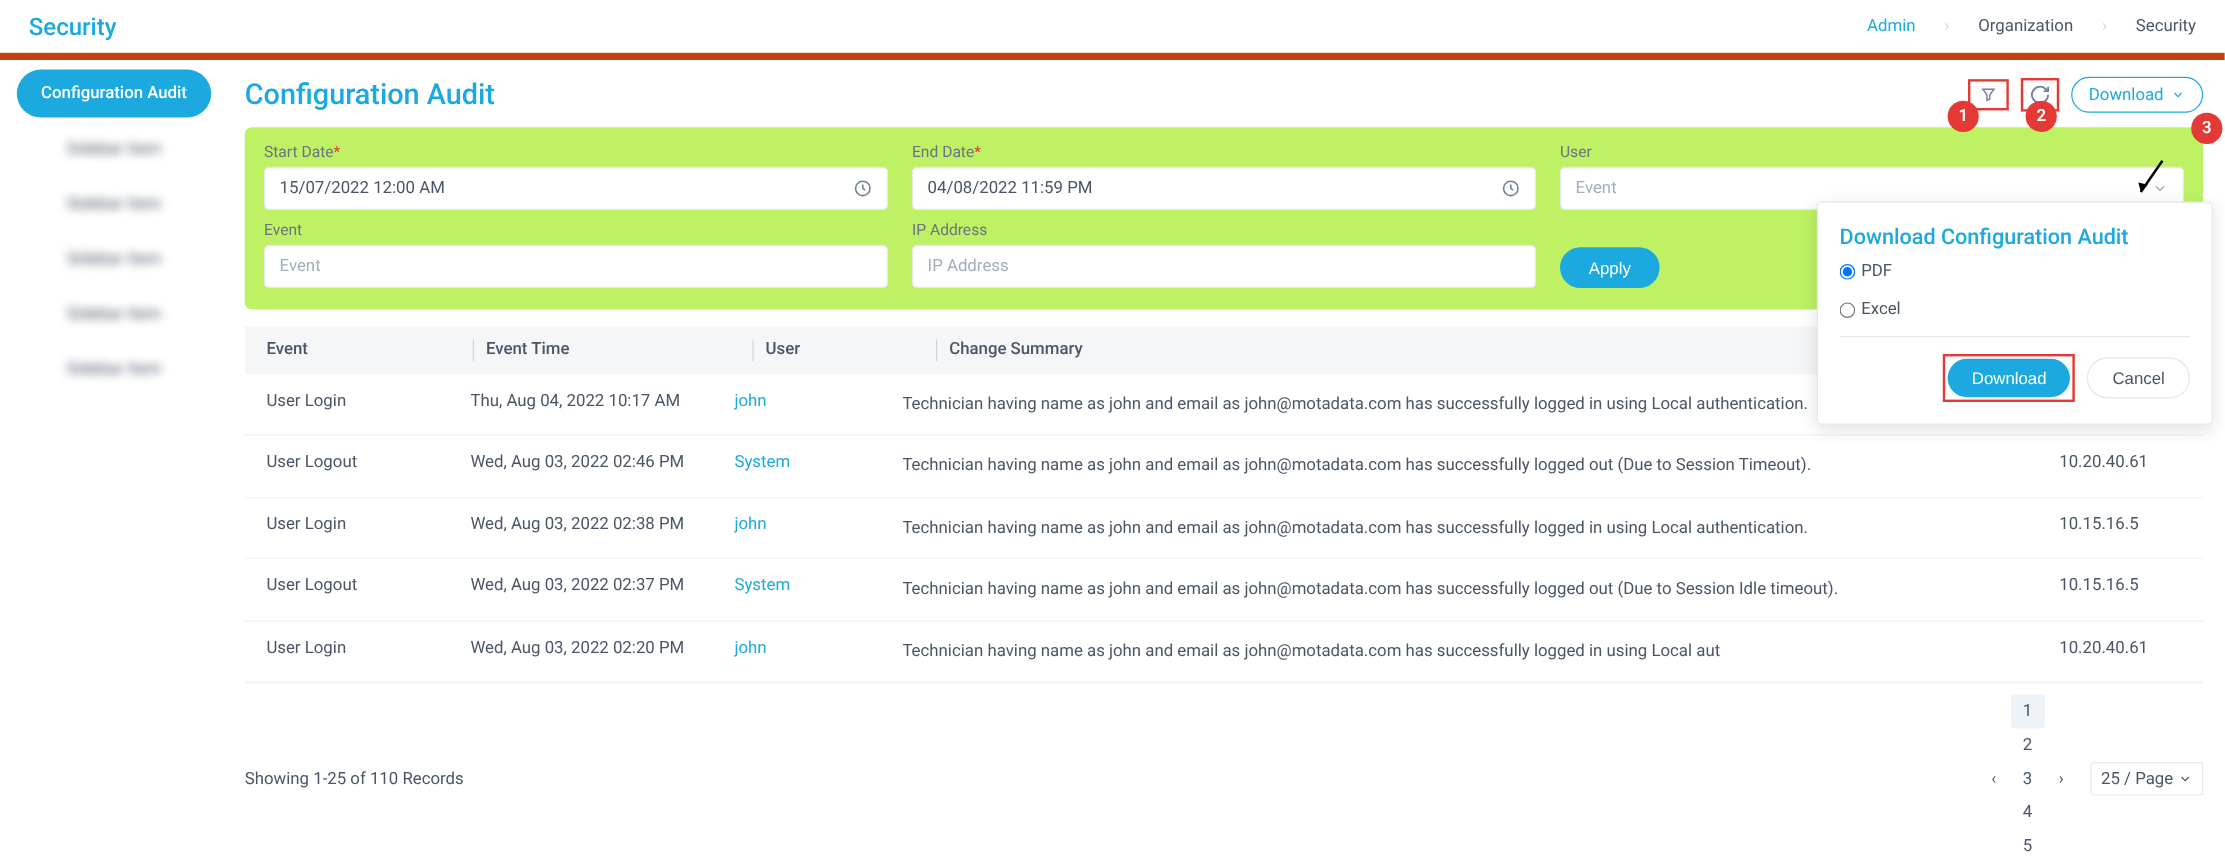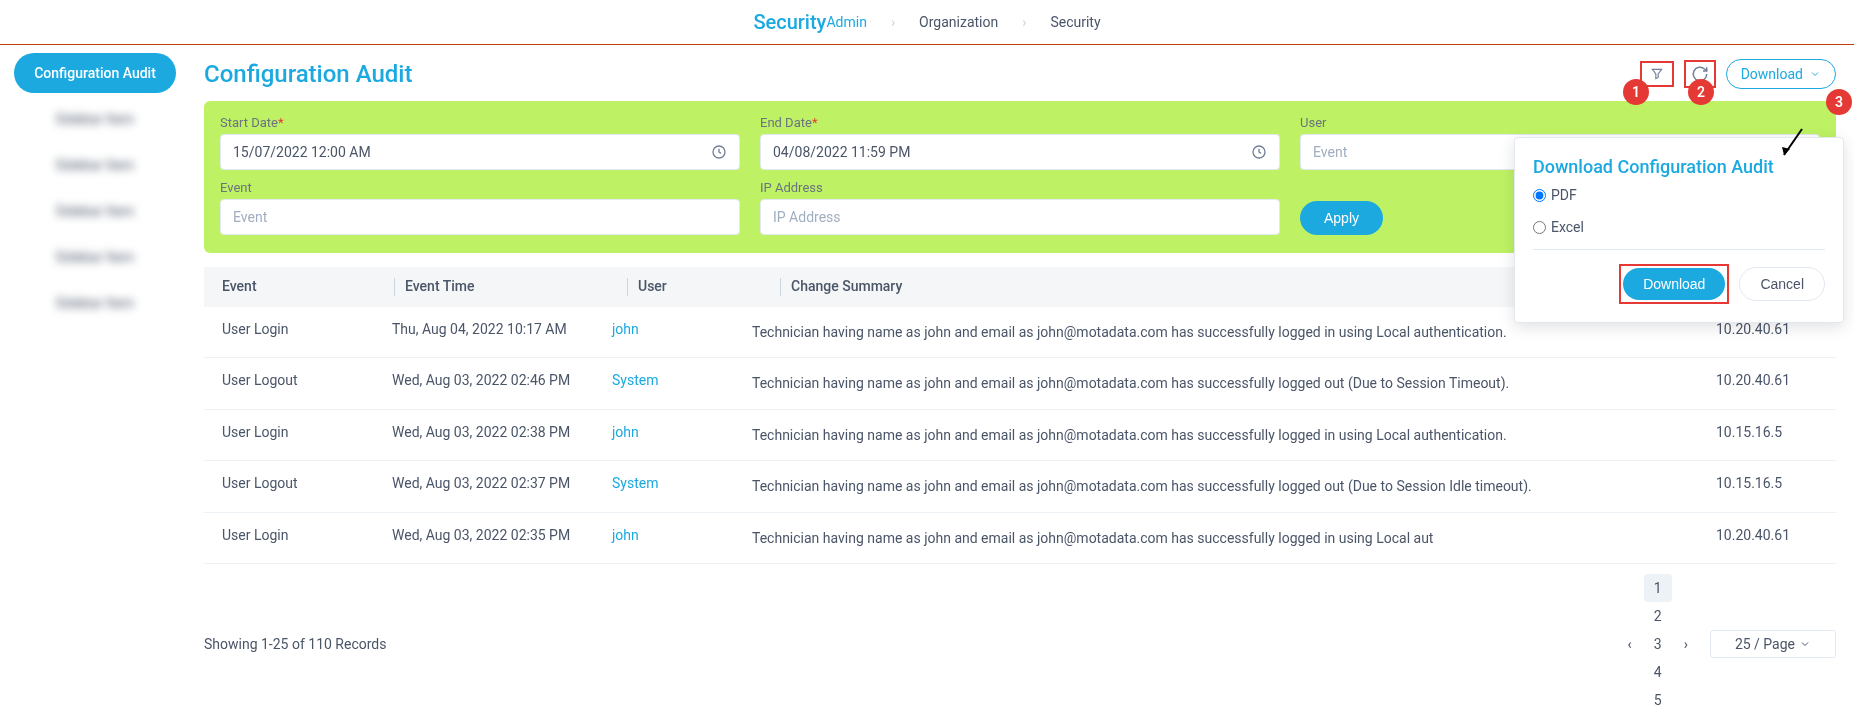--- a/index.html
+++ b/index.html
@@ -1,18 +1,18 @@
 <!DOCTYPE html>
 <html><head>
 <meta charset="utf-8">
 <style>
   * { box-sizing: border-box; margin: 0; padding: 0; }
   body { font-family: -apple-system, BlinkMacSystemFont, "Segoe UI", Roboto, Arial, sans-serif; font-size: 14px; color: #4a5568; background: #fff; }
   
-  .top-bar { display: flex; justify-content: center; align-items: center; padding: 10px 12px; border-bottom: 1px solid #c2410c; }
+  .top-bar { display: flex; justify-content: space-between; align-items: center; padding: 10px 24px; border-bottom: 6px solid #c2410c; }
   .top-title { color: #1ba9e0; font-size: 20px; font-weight: 500; }
   .breadcrumb { display: flex; align-items: center; gap: 24px; font-size: 14px; }
   .breadcrumb .link { color: #1ba9e0; }
   .breadcrumb .sep { color: #cbd5e0; }
   .breadcrumb .current { color: #4a5568; }
   
   .layout { display: flex; }
   .sidebar { width: 190px; padding: 8px 14px; }
   .sidebar-item { padding: 12px 18px; border-radius: 20px; font-size: 14px; color: #4a5568; margin-bottom: 6px; cursor: pointer; filter: blur(4px); text-align: center;}
   .sidebar-item.active { background: #1ba9e0; color: #fff; filter: none; font-weight: 500;}
@@ -31,21 +31,21 @@
   .co3 { top: 44px; right: 2px; }
   .arrow { position: absolute; top: 80px; right: 40px; z-index: 28; }
   
   .filter-panel { background: #bef264; border-radius: 6px; padding: 14px 16px 18px; display: grid; grid-template-columns: 1fr 1fr 1fr; column-gap: 20px; row-gap: 10px; }
   .field-label { font-size: 13px; color: #6b7280; margin-bottom: 4px; }
   .req { color: #e53935; }
   .input { background: #fff; border: 1px solid #e2e8f0; border-radius: 4px; padding: 9px 12px; display: flex; justify-content: space-between; align-items: center; font-size: 14px; color: #4a5568; width: 100%; }
   .input.placeholder { color: #a0aec0; }
   .apply-btn { background: #1ba9e0; color: #fff; border: none; border-radius: 18px; padding: 9px 24px; cursor: pointer; font-size: 14px; align-self: end; justify-self: start; }
   
-  .popup { position: absolute; top: 92px; right: 10px; width: 330px; background: #fff; border: 1px solid #e2e8f0; border-radius: 4px; box-shadow: 0 4px 16px rgba(0,0,0,.12); padding: 18px; z-index: 25; }
+  .popup { position: absolute; top: 118px; right: 10px; width: 330px; background: #fff; border: 1px solid #e2e8f0; border-radius: 4px; box-shadow: 0 4px 16px rgba(0,0,0,.12); padding: 18px; z-index: 25; }
   .popup-title { color: #1ba9e0; font-size: 18px; font-weight: 500; margin-bottom: 10px; }
   .radios { display: flex; gap: 16px; margin-bottom: 14px; padding-bottom: 14px; border-bottom: 1px solid #e2e8f0; flex-direction: column; }
   .radio-opt { display: flex; align-items: center; gap: 5px; font-size: 14px; }
   .popup-actions { display: flex; justify-content: flex-end; gap: 10px; align-items: center;}
   .dl-primary-wrap { border: 2px solid #e53935; padding: 2px; display: inline-block;}
   .dl-primary { background: #1ba9e0; color: #fff; border: none; border-radius: 18px; padding: 8px 20px; cursor: pointer; font-size: 14px; }
   .dl-cancel { background: #fff; color: #4a5568; border: 1px solid #e2e8f0; border-radius: 18px; padding: 8px 20px; cursor: pointer; font-size: 14px; }
   
   .table { margin-top: 14px; }
   .thead { display: flex; background: #f4f6f8; padding: 11px 14px; font-size: 14px; color: #4a5568; font-weight: 500; }
@@ -58,21 +58,21 @@
   .tdiv { width: 1px; height: 18px; background: #cbd5e0; margin: 0 6px; }
   .trow { display: flex; padding: 14px 14px; border-bottom: 1px solid #edf2f7; font-size: 14px; align-items: flex-start; }
   .trow .c-summary { line-height: 1.6; }
   .user-link { color: #1ba9e0; }
   
   .footer { display: flex; justify-content: space-between; align-items: center; padding: 10px 0 0; font-size: 14px; }
   .pager { display: flex; align-items: center; gap: 6px; }
   .pager .pg { width: 28px; height: 28px; display: flex; align-items: center; justify-content: center; border-radius: 3px; cursor: pointer; color: #4a5568; }
   .pager .pg.active { background: #edf2f7; }
   .pager .nav { color: #4a5568; cursor: pointer; padding: 0 6px; }
-  .page-size { border: 1px solid #e2e8f0; padding: 5px 24px; border-radius: 3px; display: flex; align-items: center; gap: 4px; cursor: pointer; margin-left: 10px;}
+  .page-size { border: 1px solid #e2e8f0; padding: 5px 8px; border-radius: 3px; display: flex; align-items: center; gap: 4px; cursor: pointer; margin-left: 10px;}
   
   svg { display: block; }
 </style>
 </head>
 <body>
 
 <div class="top-bar">
   <div class="top-title">Security</div>
   <div class="breadcrumb">
     <span class="link">Admin</span>
@@ -224,21 +224,21 @@
           </div>
           <div class="trow">
             <div class="col c-event">User Logout</div>
             <div class="col c-time">Wed, Aug 03, 2022 02:37 PM</div>
             <div class="col c-user user-link">System</div>
             <div class="col c-summary">Technician having name as john and email as john@motadata.com has successfully logged out (Due to Session Idle timeout).</div>
             <div class="col c-ip">10.15.16.5</div>
           </div>
           <div class="trow">
             <div class="col c-event">User Login</div>
-            <div class="col c-time">Wed, Aug 03, 2022 02:35 PM</div>
+            <div class="col c-time">Wed, Aug 03, 2022 02:20 PM</div>
             <div class="col c-user user-link">john</div>
             <div class="col c-summary">Technician having name as john and email as john@motadata.com has successfully logged in using Local aut</div>
             <div class="col c-ip">10.20.40.61</div>
           </div>
         </div>
     </div>
 
     <div class="footer">
       <div>Showing 1-25 of 110 Records</div>
       <div class="pager">

